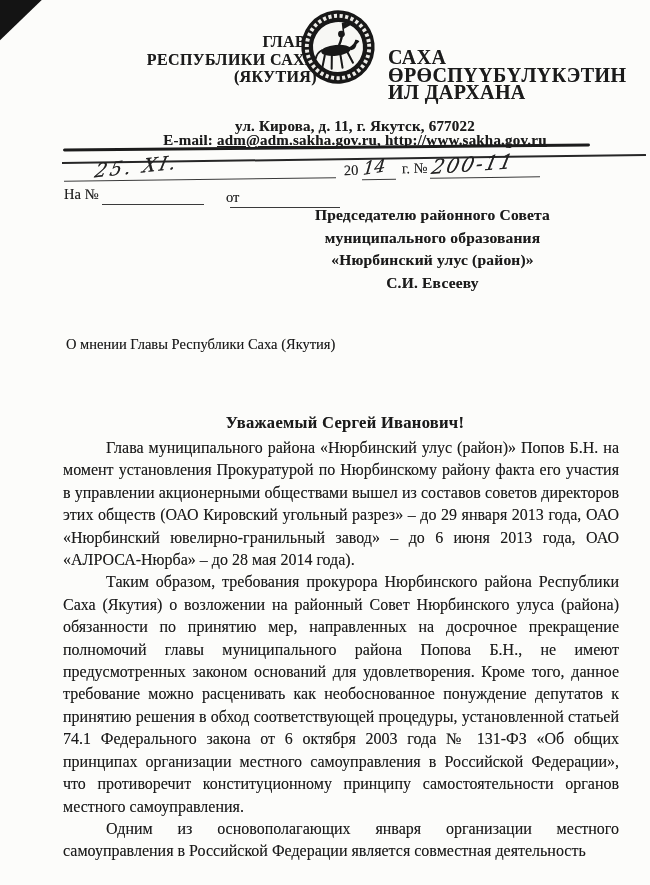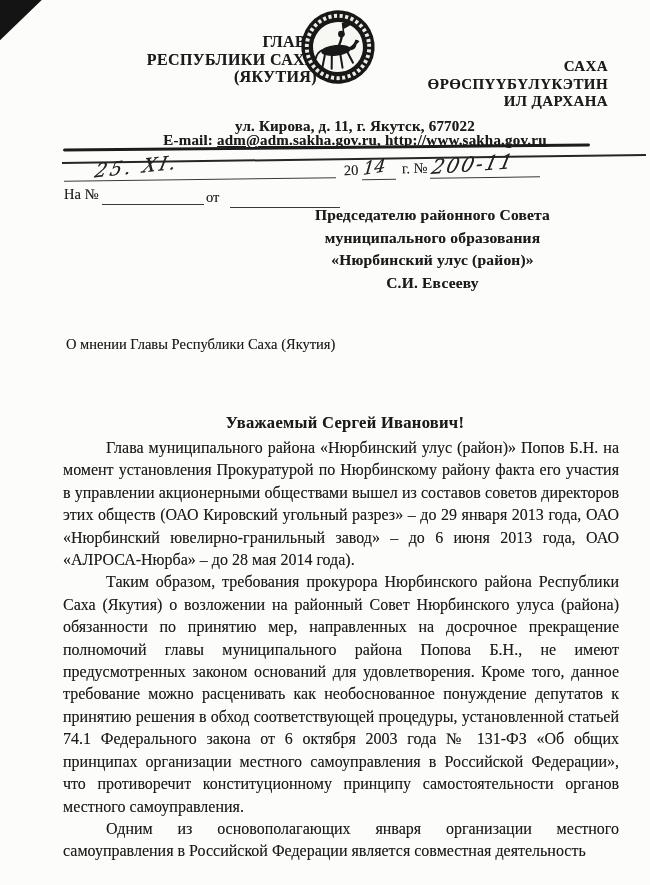--- a/index.html
+++ b/index.html
@@ -10,22 +10,22 @@
     color:#1b1b1b;
     text-shadow:0 0 0.3px rgba(25,25,25,0.45);
   }
   
   .corner-wedge { position:absolute; left:-7px; top:-9px; width:54px; height:60px;
     background:#141414; clip-path:polygon(0 0,100% 0,0 100%); transform:rotate(4deg); }
 
   
   .hdr-left  { position:absolute; left:92px;  top:33px; width:225px; text-align:right;
     font-weight:bold; font-size:16px; line-height:17.5px; letter-spacing:0.4px; }
-  .hdr-right { position:absolute; left:388px; top:58px; width:220px; text-align:right;
-    font-weight:bold; font-size:15px; line-height:17.5px; letter-spacing:0.4px; }
+  .hdr-right { position:absolute; left:388px; top:49px; width:220px; text-align:left;
+    font-weight:bold; font-size:20px; line-height:17.5px; letter-spacing:0.4px; }
   .seal { position:absolute; left:299px; top:7px; width:78px; height:80px; transform:rotate(-6deg); }
 
   .addr { position:absolute; left:110px; top:120px; width:490px; text-align:center;
     font-weight:bold; font-size:15px; line-height:13.5px; letter-spacing:0.2px; }
   .addr .u { text-decoration:underline; }
 
   .ruleA { position:absolute; left:63px; top:146px; width:527px; height:3px;
     background:#1c1c1c; transform:rotate(-0.55deg); border-radius:2px; }
   .ruleB { position:absolute; left:62px; top:158px; width:584px; height:2px;
     background:#262626; transform:rotate(-0.8deg); }
@@ -35,21 +35,21 @@
   .blank { position:absolute; border-bottom:1.4px solid #3a3a3a; height:1px; }
   .b1 { left:64px;  top:178px; width:272px; transform:rotate(-0.7deg); }
   .b2 { left:362px; top:178px; width:34px;  transform:rotate(-0.7deg); }
   .b3 { left:430px; top:176px; width:110px; transform:rotate(-0.7deg); }
   .b4 { left:102px; top:203px; width:102px; }
   .b5 { left:230px; top:206px; width:110px; }
   .printed { position:absolute; font-size:14.5px; color:#232323; }
   .p20      { left:344px; top:162px; transform:rotate(-1.5deg); }
   .pgn      { left:402px; top:160px; transform:rotate(-1.5deg); }
   .pna      { left:64px;  top:186px; }
-  .pot      { left:206px; top:189px; }
+  .pot      { left:226px; top:189px; }
   .hw { position:absolute; font-family:"DejaVu Serif",serif; font-style:italic; color:#222; }
   .hw-date { left:95px;  top:155px; font-size:19px; letter-spacing:3px; transform:rotate(-6deg) skewX(-18deg); }
   .hw-year { left:363px; top:156px; font-size:18px; transform:rotate(-9deg) skewX(-15deg); }
   .hw-num  { left:432px; top:152px; font-size:20px; letter-spacing:2px; transform:rotate(-4deg) skewX(-16deg); }
 
   .addressee { position:absolute; left:255px; top:204px; width:355px; text-align:center;
     font-weight:bold; font-size:15.5px; line-height:22.5px; letter-spacing:0.2px; }
 
   .subject { position:absolute; left:66px; top:336px; font-size:14.5px; }
 

